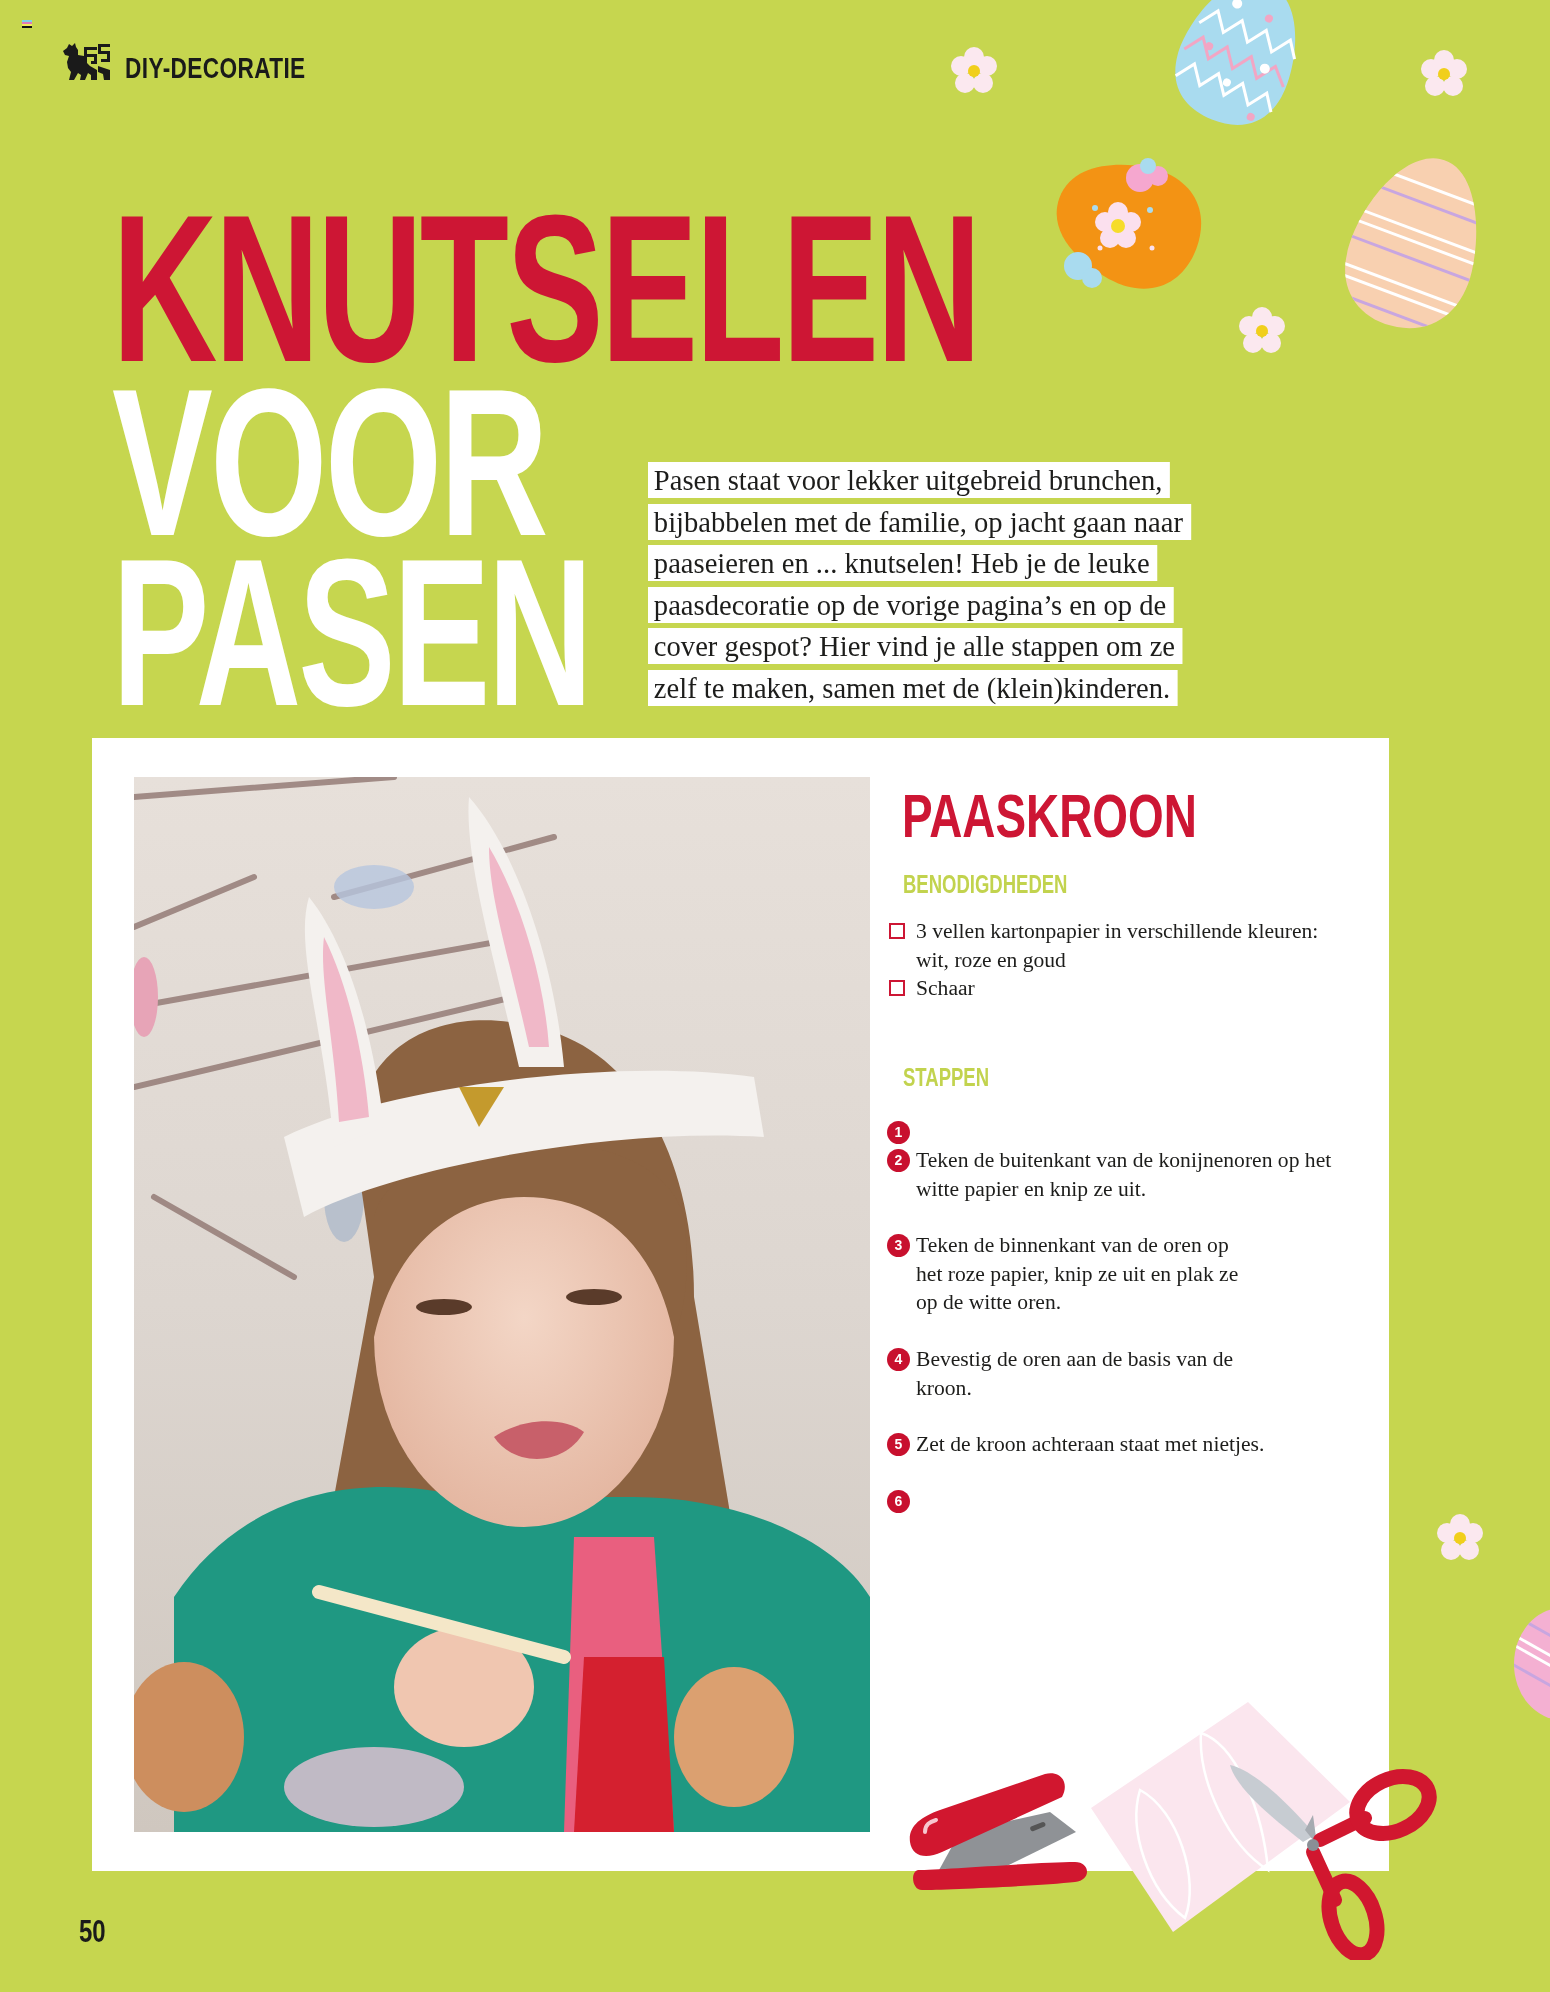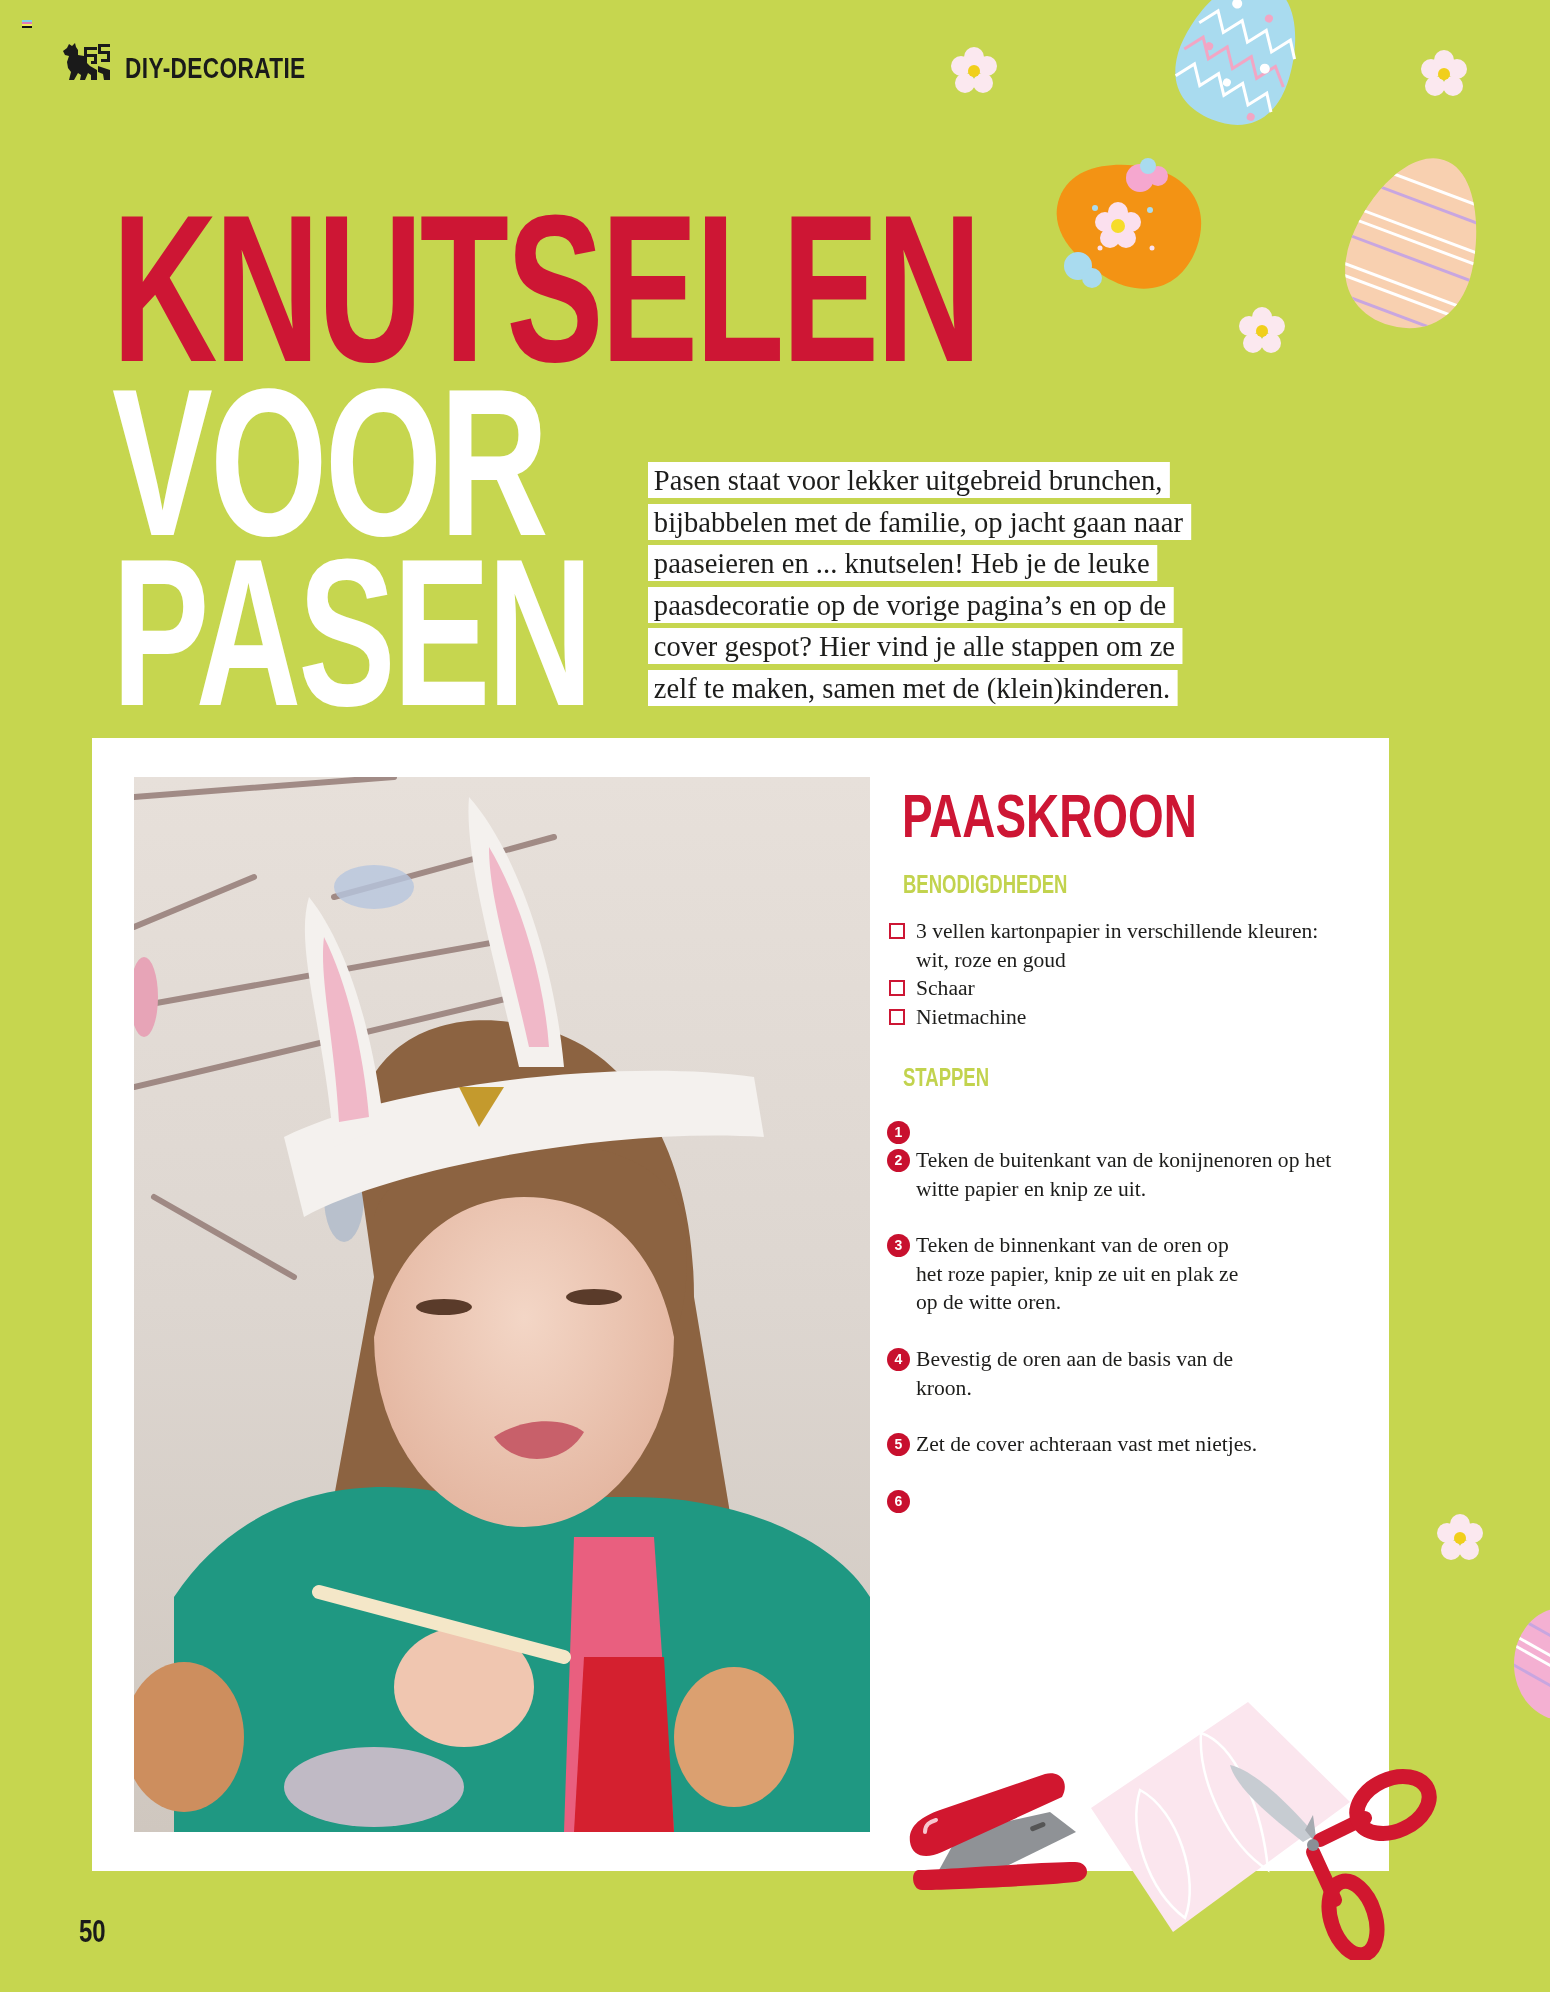--- a/index.html
+++ b/index.html
@@ -245,30 +245,29 @@
     <ellipse cx="240" cy="1010" rx="90" ry="40" fill="#e9c3d6" opacity="0.8"></ellipse>
   </svg>
 </div>
 
 <div id="card-title" class="abs cond">PAASKROON</div>
 
 <div id="supplies-head" class="abs cond subhead">BENODIGDHEDEN</div>
 <div id="supplies" class="abs list">
   <div class="chk-item"><span class="chk"></span><span>3 vellen kartonpapier in verschillende kleuren: wit, roze en goud</span></div>
   <div class="chk-item"><span class="chk"></span><span>Schaar</span></div>
-  <div class="chk-item"><span class="chk"></span><span>Nietmachine</span></div>
 </div>
 
 <div id="steps-head" class="abs cond subhead">STAPPEN</div>
 <div id="steps" class="abs list">
   <div class="step" style="width:420px;"><span class="badge">1</span></div>
   <div class="step" style="width:430px;"><span class="badge">2</span><span>Teken de buitenkant van de konijnenoren op het witte papier en knip ze uit.</span></div>
   <div class="step" style="width:340px;"><span class="badge">3</span><span>Teken de binnenkant van de oren op het roze papier, knip ze uit en plak ze op de witte oren.</span></div>
   <div class="step" style="width:320px;"><span class="badge">4</span><span>Bevestig de oren aan de basis van de kroon.</span></div>
-  <div class="step" style="width:440px;"><span class="badge">5</span><span>Zet de cover achteraan vast met nietjes.</span></div>
+  <div class="step" style="width:440px;"><span class="badge">5</span><span>Zet de kroon achteraan staat met nietjes.</span></div>
   <div class="step" style="width:330px;"><span class="badge">6</span></div>
 </div>
 
 <div class="abs" style="left:1088px; top:1700px; width:270px; height:240px;">
   <svg width="270" height="240" viewBox="0 0 270 240">
     <polygon points="3,108 160,2 262,102 85,232" fill="#fbe6ee"></polygon>
     <path d="M52 90 C90 110 112 180 97 218 C60 190 40 130 52 90 Z" fill="none" stroke="#ffffff" stroke-width="2.5"></path>
     <path d="M113 33 C150 45 175 115 180 170 C140 145 110 80 113 33 Z" fill="none" stroke="#ffffff" stroke-width="2.5"></path>
   </svg>
 </div>

